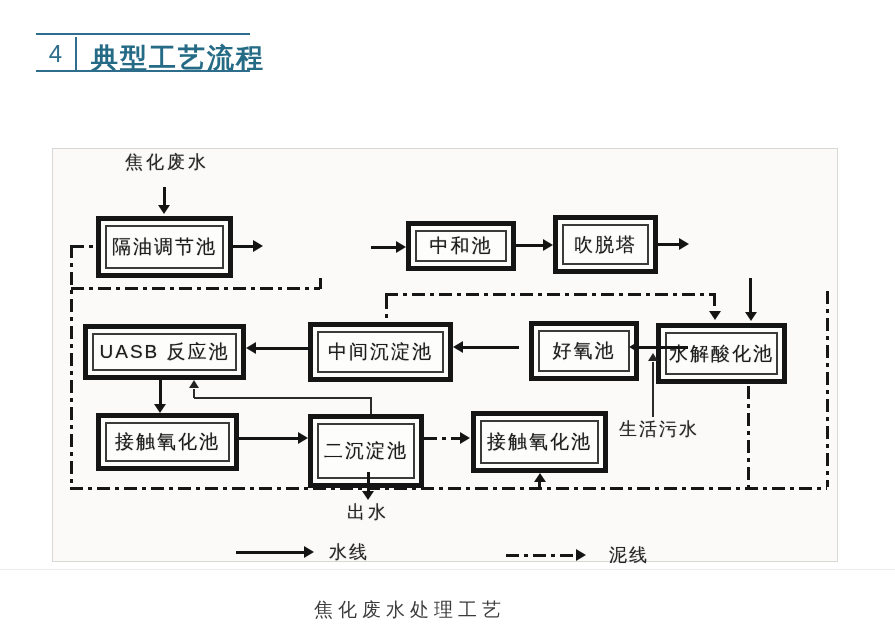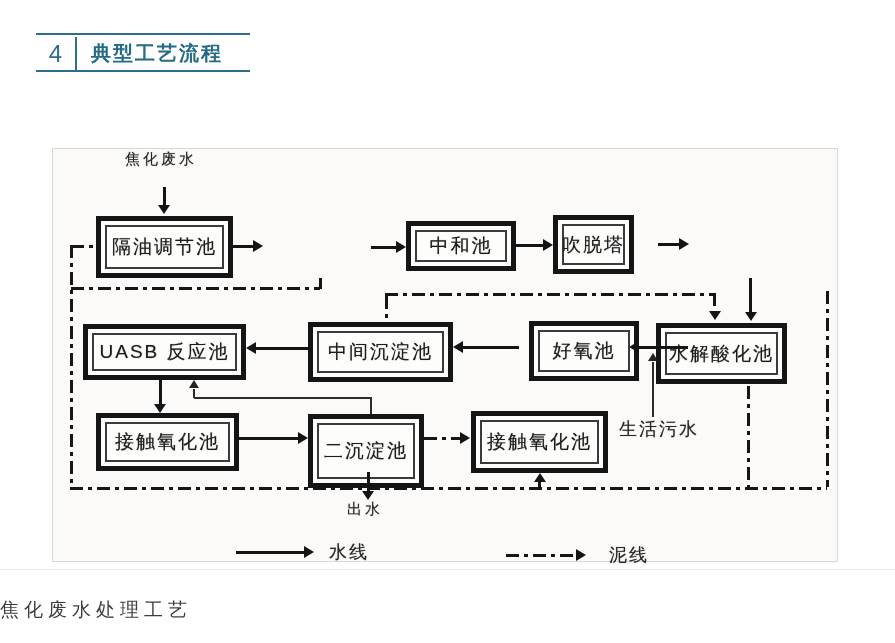--- a/index.html
+++ b/index.html
@@ -5,49 +5,49 @@
   html,body{margin:0;padding:0;}
   body{
     width:895px;height:643px;position:relative;background:#ffffff;
     font-family:"Liberation Sans","DejaVu Sans",sans-serif;
     overflow:hidden;color:#1f1f1f;
   }
   
   .hd-rule{position:absolute;height:2px;background:#2e6d8c;}
   .hd-vline{position:absolute;width:2px;background:#2e6d8c;}
   .hd-num{position:absolute;font-size:24px;color:#2e6d8c;text-align:center;}
-  .hd-title{position:absolute;font-size:20px;font-weight:bold;color:#256b85;letter-spacing:2px;}
+  .hd-title{position:absolute;font-size:27px;font-weight:bold;color:#256b85;letter-spacing:2px;}
   
   .scan{
     position:absolute;left:52px;top:148px;width:786px;height:414px;
     box-sizing:border-box;border:1px solid #d8d8d4;background:#fbfaf8;
   }
   .node{
     position:absolute;box-sizing:border-box;border:5px solid #151515;background:#fdfdfb;
     box-shadow:inset 0 0 0 4px #fdfdfb, inset 0 0 0 6px #3b3b3b;
     display:flex;align-items:center;justify-content:center;
     font-size:19px;color:#1c1c1c;letter-spacing:2px;white-space:nowrap;
     text-shadow:0 0 1px rgba(40,40,40,.55);
   }
-  .lbl{position:absolute;font-size:15px;color:#262626;letter-spacing:3px;white-space:nowrap;
+  .lbl{position:absolute;font-size:18px;color:#262626;letter-spacing:3px;white-space:nowrap;
        text-shadow:0 0 1px rgba(40,40,40,.5);}
   .lbl.sm{font-size:18px;letter-spacing:2px;}
   .ln{position:absolute;background:#141414;}
   .thin{background:#2b2b2b;}
   .h-r,.h-l,.h-u,.h-d{position:absolute;width:0;height:0;}
   .h-r{border-top:6px solid transparent;border-bottom:6px solid transparent;border-left:10px solid #141414;}
   .h-l{border-top:6px solid transparent;border-bottom:6px solid transparent;border-right:10px solid #141414;}
   .h-d{border-left:6px solid transparent;border-right:6px solid transparent;border-top:9px solid #141414;}
   .h-u{border-left:6px solid transparent;border-right:6px solid transparent;border-bottom:9px solid #141414;}
   .h-u.sm{border-left:5px solid transparent;border-right:5px solid transparent;border-bottom:8px solid #232323;}
   .ddh{position:absolute;height:3px;
     background:repeating-linear-gradient(90deg,#161616 0 13px,transparent 13px 18px,#161616 18px 22px,transparent 22px 27px);}
   .ddv{position:absolute;width:3px;
     background:repeating-linear-gradient(180deg,#161616 0 13px,transparent 13px 18px,#161616 18px 22px,transparent 22px 27px);}
-  .caption{position:absolute;left:0;top:597px;width:820px;text-align:left;
+  .caption{position:absolute;left:0;top:597px;width:820px;text-align:center;
     font-size:19px;letter-spacing:5px;color:#3c3c3c;}
   .pgline{position:absolute;left:0;top:569px;width:895px;height:1px;background:#ececea;}
 </style>
 </head>
 <body>
 
 <div>
   <div class="hd-rule" style="left:36px;top:33px;width:214px"></div>
   <div class="hd-num" style="left:36px;top:40px;width:39px">4</div>
   <div class="hd-vline" style="left:75px;top:37px;height:34px"></div>
@@ -60,21 +60,21 @@
   <span class="lbl" style="left:72px;top:1px">焦化废水</span>
   <span class="lbl sm" style="left:566px;top:268px">生活污水</span>
   <span class="lbl" style="left:294px;top:351px">出水</span>
 
   <div class="node" style="left:43px;top:67px;width:137px;height:62px">
       <span>隔油调节池</span>
     </div>
   <div class="node" style="left:353px;top:72px;width:110px;height:50px">
       <span>中和池</span>
     </div>
-  <div class="node" style="left:500px;top:66px;width:81px;height:59px">
+  <div class="node" style="left:500px;top:66px;width:105px;height:59px">
       <span>吹脱塔</span>
     </div>
 
   <div class="node" style="left:30px;top:175px;width:163px;height:56px">
       <span>UASB 反应池</span>
     </div>
   <div class="node" style="left:255px;top:173px;width:145px;height:60px">
       <span>中间沉淀池</span>
     </div>
   <div class="node" style="left:476px;top:172px;width:110px;height:60px">

